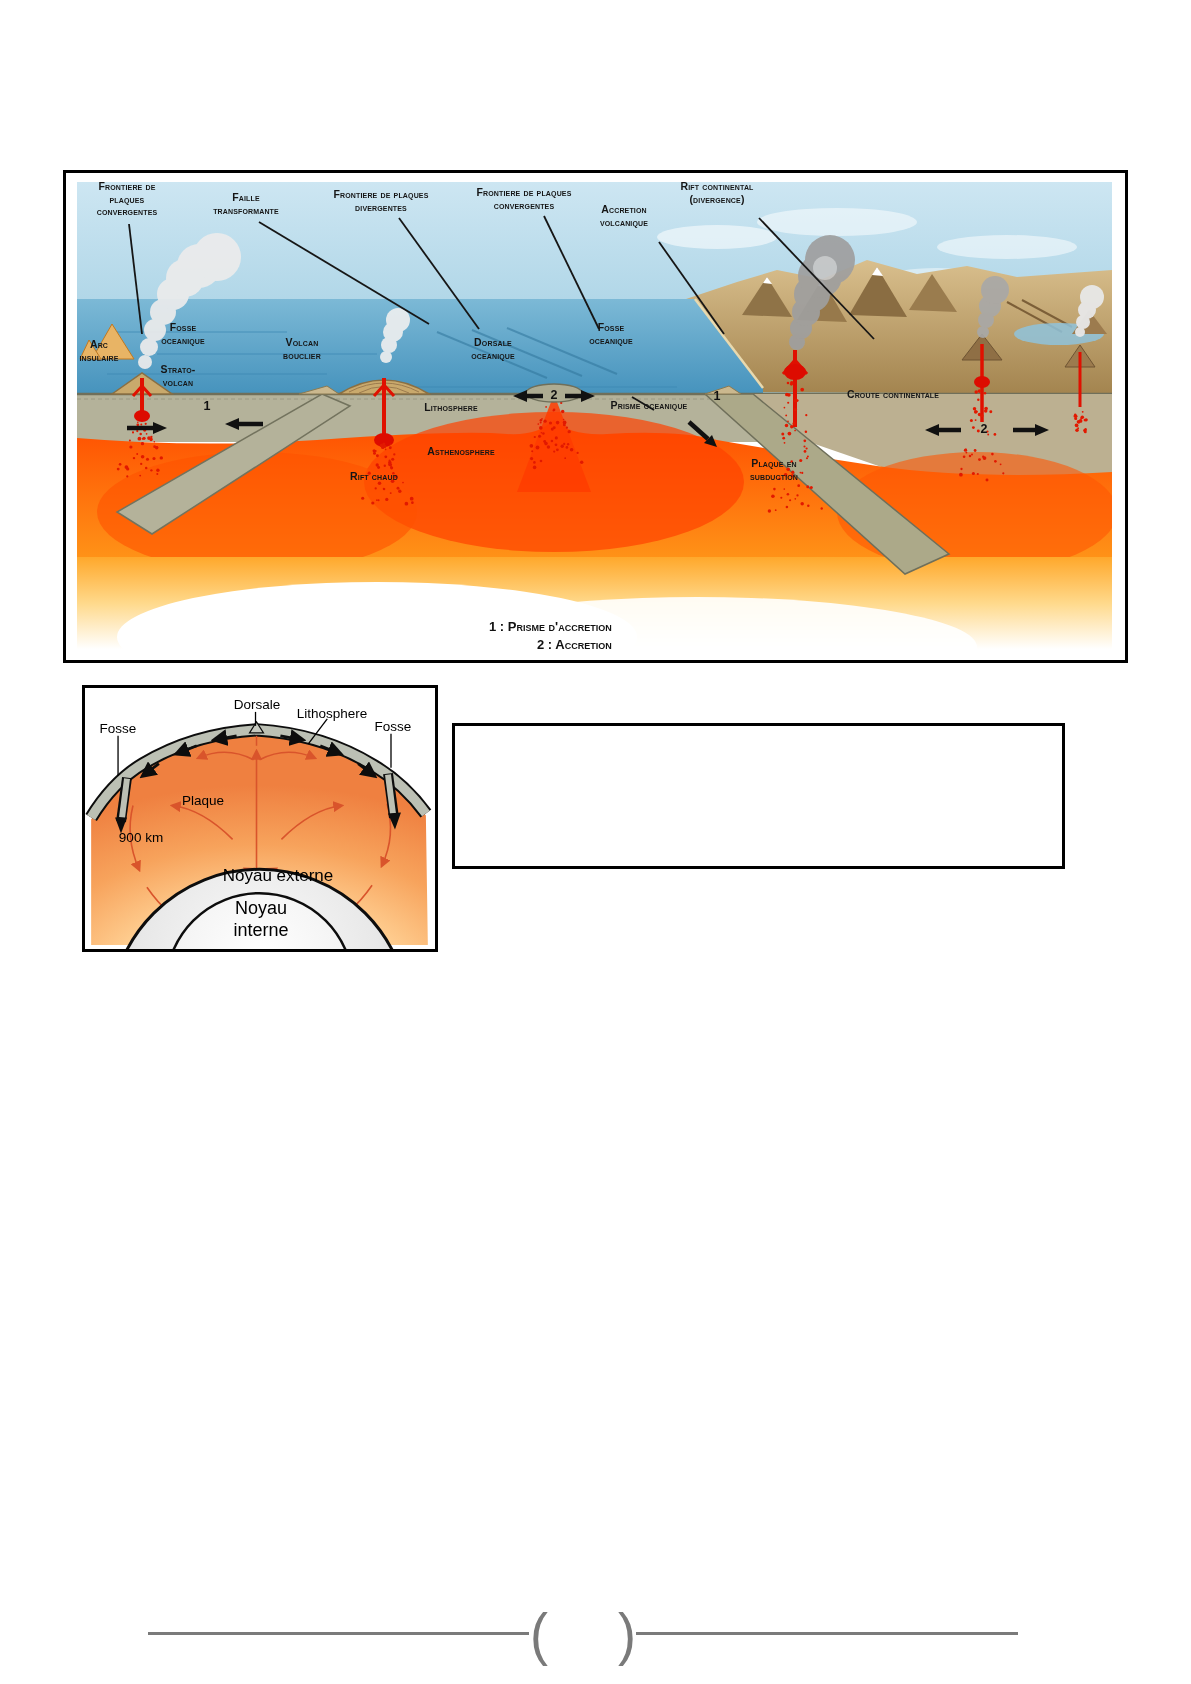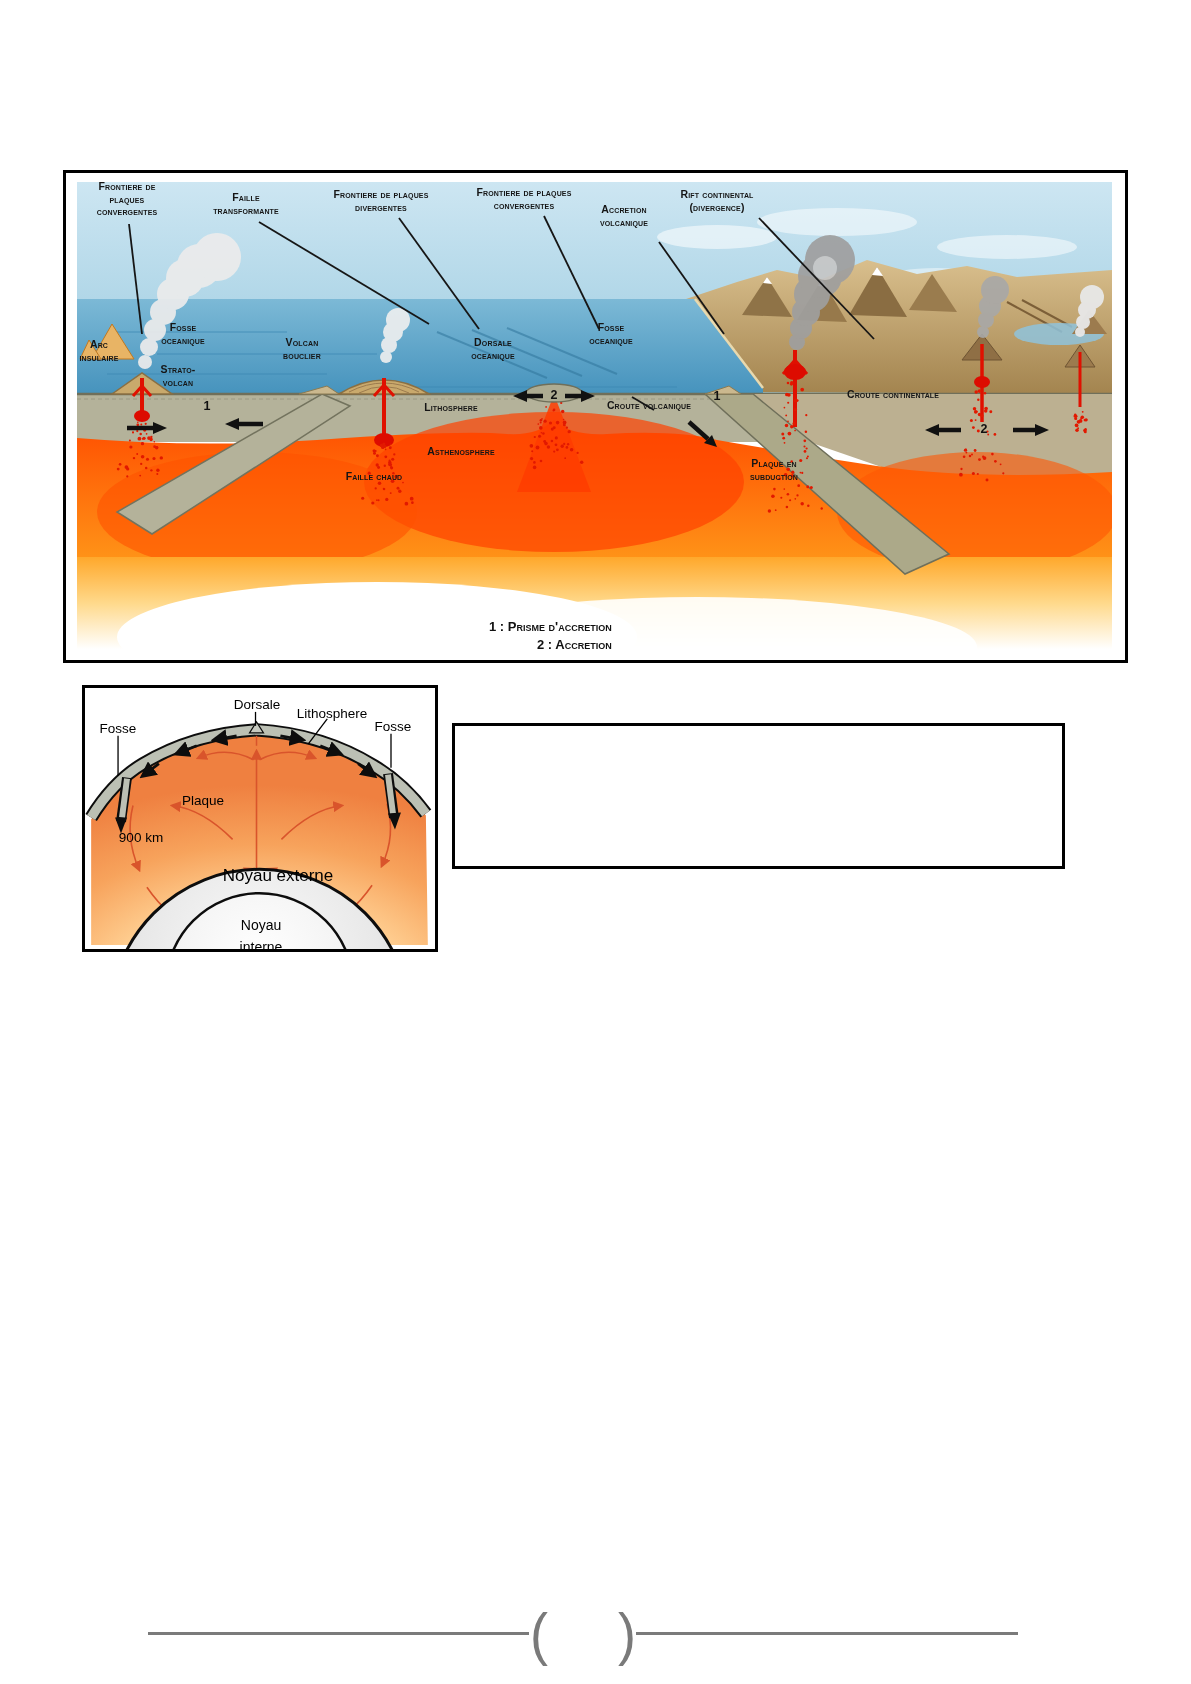--- a/index.html
+++ b/index.html
@@ -18,21 +18,21 @@
   .legend{position:absolute;left:412px;top:436px;font-variant:small-caps;font-weight:700;
           font-size:13px;line-height:18px;color:#111;text-align:right;}
   .legend .l2{margin-left:20px;}
   
   .inset-frame{position:absolute;left:82px;top:685px;width:356px;height:267px;
                background:#ffffff;border:3px solid #000;box-sizing:border-box;}
   .inset-frame svg{position:absolute;left:0;top:0;}
   .ins{position:absolute;transform:translate(-50%,-50%);white-space:pre-line;text-align:center;
        font-size:13.5px;line-height:15px;color:#000;}
   .ins.big{font-size:17px;}
-  .ins.mid{font-size:14px;line-height:22px;margin-top:17px;}
+  .ins.mid{font-size:18px;line-height:22px;}
   
   .answer-box{position:absolute;left:452px;top:723px;width:613px;height:146px;
               border:3px solid #000;box-sizing:border-box;background:#ffffff;}
   
   .foot-line{position:absolute;height:2.5px;background:#7a7a7a;top:1632px;}
   .foot-brace{position:absolute;top:1634px;transform:translate(-50%,-50%) scaleY(1.05);
               font-size:54px;color:#7a7a7a;font-weight:400;}
 </style>
 </head>
 <body>
@@ -500,40 +500,40 @@
 plaques
 convergentes</div>
       <div class="cap" style="left:169px;top:21px">Faille
 transformante</div>
       <div class="cap" style="left:304px;top:18px">Frontiere de plaques
 divergentes</div>
       <div class="cap" style="left:447px;top:16px">Frontiere de plaques
 convergentes</div>
       <div class="cap" style="left:547px;top:33px">Accretion
 volcanique</div>
-      <div class="cap" style="left:640px;top:18px">Rift continental
+      <div class="cap" style="left:640px;top:10px">Rift continental
 (divergence)</div>
 
       <div class="cap" style="left:22px;top:168px">Arc
 insulaire</div>
       <div class="cap" style="left:106px;top:151px">Fosse
 oceanique</div>
       <div class="cap" style="left:101px;top:193px">Strato-
 volcan</div>
       <div class="cap" style="left:225px;top:166px">Volcan
 bouclier</div>
       <div class="cap" style="left:416px;top:166px">Dorsale
 oceanique</div>
       <div class="cap" style="left:534px;top:151px">Fosse
 oceanique</div>
       <div class="cap" style="left:374px;top:225px">Lithosphere</div>
-      <div class="cap" style="left:572px;top:223px">Croute volcanique</div>
+      <div class="cap" style="left:572px;top:223px">Prisme oceanique</div>
       <div class="cap" style="left:816px;top:212px">Croute continentale</div>
       <div class="cap" style="left:384px;top:269px">Asthenosphere</div>
-      <div class="cap" style="left:297px;top:294px">Faille chaud</div>
+      <div class="cap" style="left:297px;top:294px">Rift chaud</div>
       <div class="cap" style="left:697px;top:287px">Plaque en
 subduction</div>
 
       <span class="mark" style="left:130px;top:224px">1</span>
       <span class="mark" style="left:477px;top:213px">2</span>
       <span class="mark" style="left:640px;top:214px">1</span>
       <span class="mark" style="left:907px;top:247px">2</span>
 
       <div class="legend">
         <div>1 : Prisme d'accretion</div>

